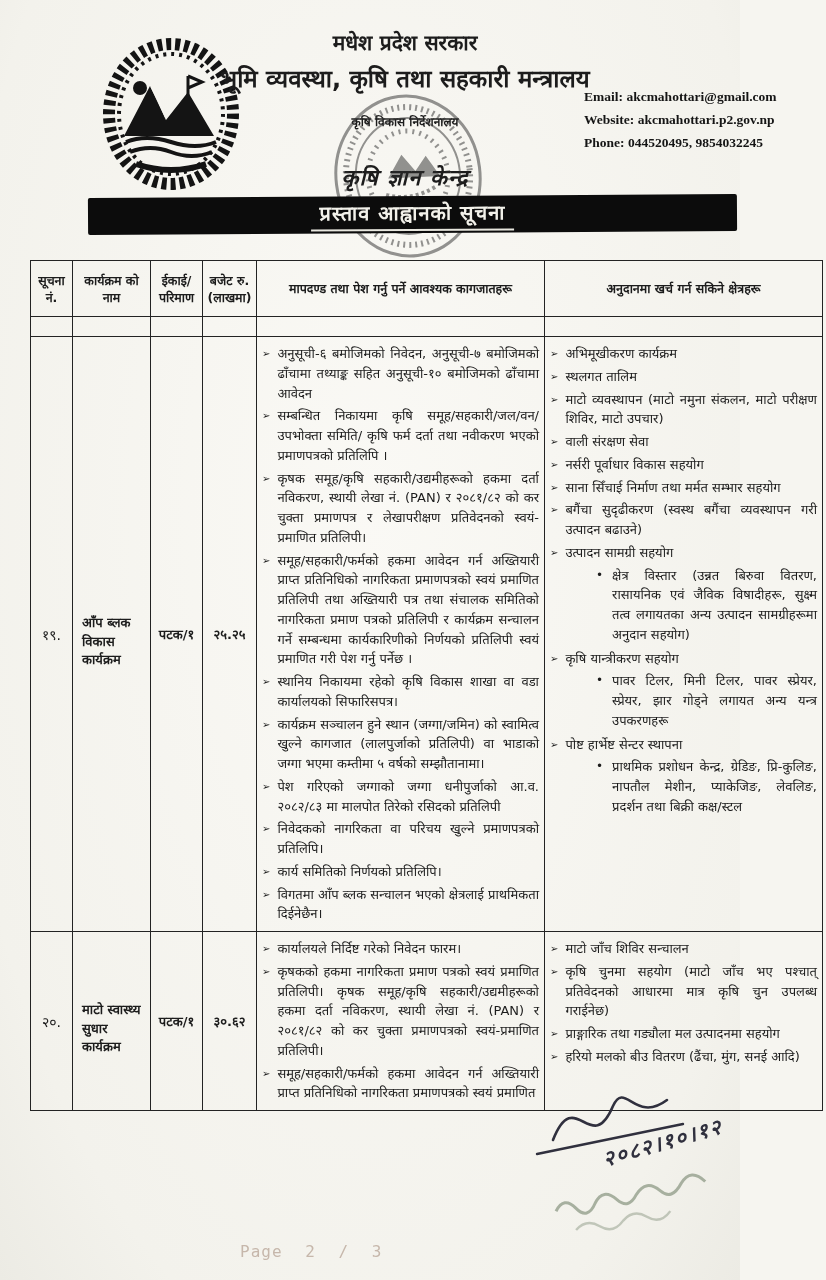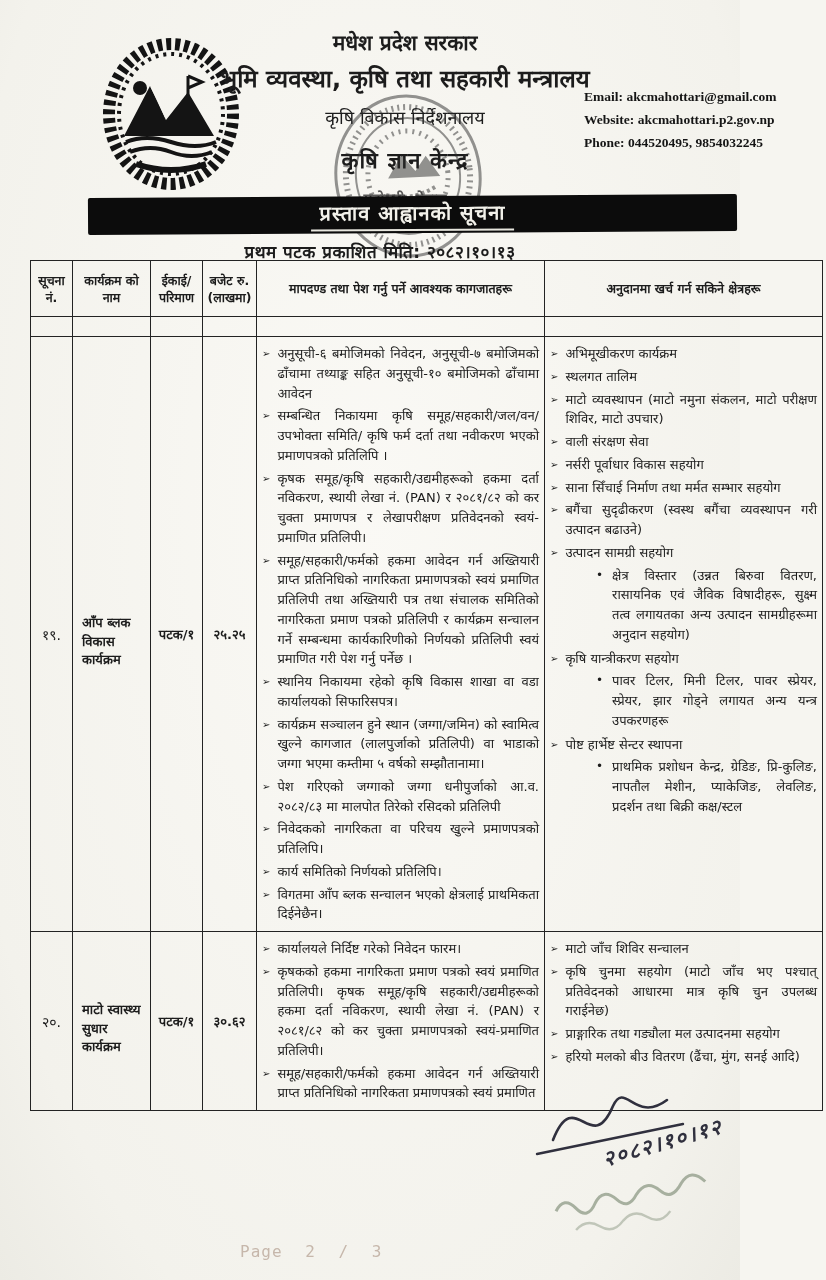--- a/index.html
+++ b/index.html
@@ -12,22 +12,22 @@
     overflow:hidden;
   }
   .page { position:relative; width:740px; height:1280px;
     background:radial-gradient(ellipse at 50% 40%, #faf9f5 0%, #f3f2ec 80%, #ecebe4 100%); }
 
   
   .logo { position:absolute; left:100px; top:36px; width:142px; height:156px; }
   .head-center { position:absolute; left:160px; top:28px; width:490px; text-align:center; }
   .hl1 { font-size:21px; font-weight:bold; }
   .hl2 { font-size:24px; font-weight:bold; margin-top:5px; }
-  .hl3 { font-size:18px; font-weight:normal; margin-top:11px; }
-  .hl4 { font-size:22px; font-weight:bold; margin-top:15px; letter-spacing:1px; }
+  .hl3 { font-size:12px; font-weight:bold; margin-top:19px; }
+  .hl4 { font-size:22px; font-weight:bold; margin-top:31px; letter-spacing:1px;font-style:italic; }
   .hl5 { font-size:15px; font-weight:bold; margin-top:14px; opacity:.72; }
   .contact {
     position:absolute; left:584px; top:86px; width:240px;
     font-family:"Liberation Serif", serif; font-weight:bold;
     font-size:13.5px; line-height:1.7; color:#151515;
   }
   .stamp { position:absolute; left:326px; top:88px; width:164px; height:176px;
            opacity:.5; transform:rotate(-7deg); }
 
   
@@ -127,21 +127,20 @@
     <div>
       <span>Phone:</span>
       <span>044520495, 9854032245</span>
     </div>
   </div>
 
   <div class="banner">
     <span class="banner-text">प्रस्ताव आह्वानको सूचना</span>
   </div>
 
-  <div class="published">प्रथम पटक  प्रकाशित मिति: २०८२।१०।१३</div>
 
   <table class="main">
     <colgroup>
       <col style="width:42px">
         <col style="width:78px">
         <col style="width:52px">
       <col style="width:54px">
         <col style="width:288px">
         <col style="width:278px">
     </colgroup>

